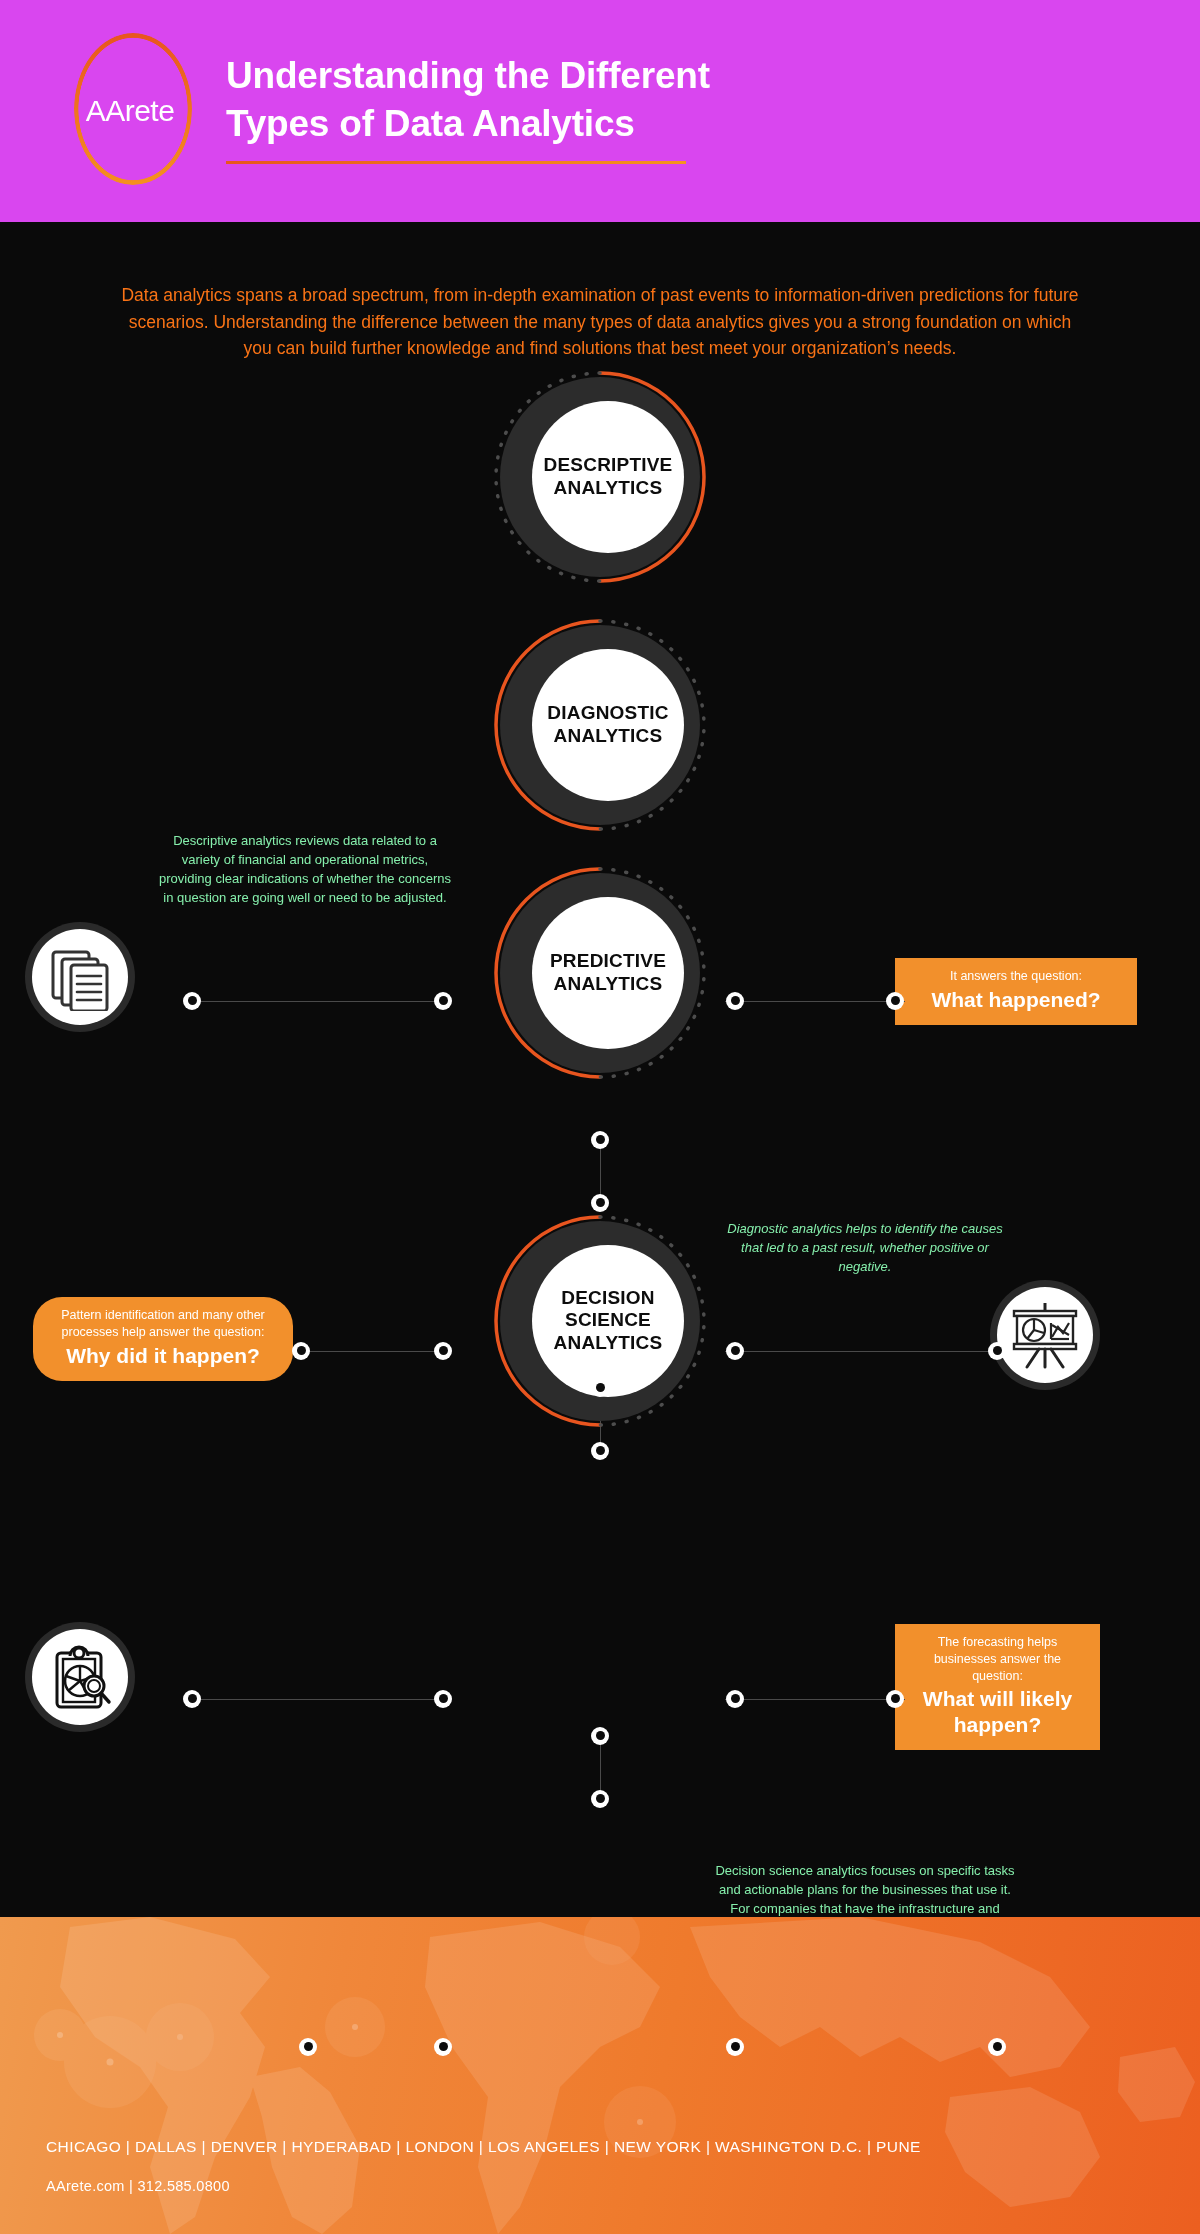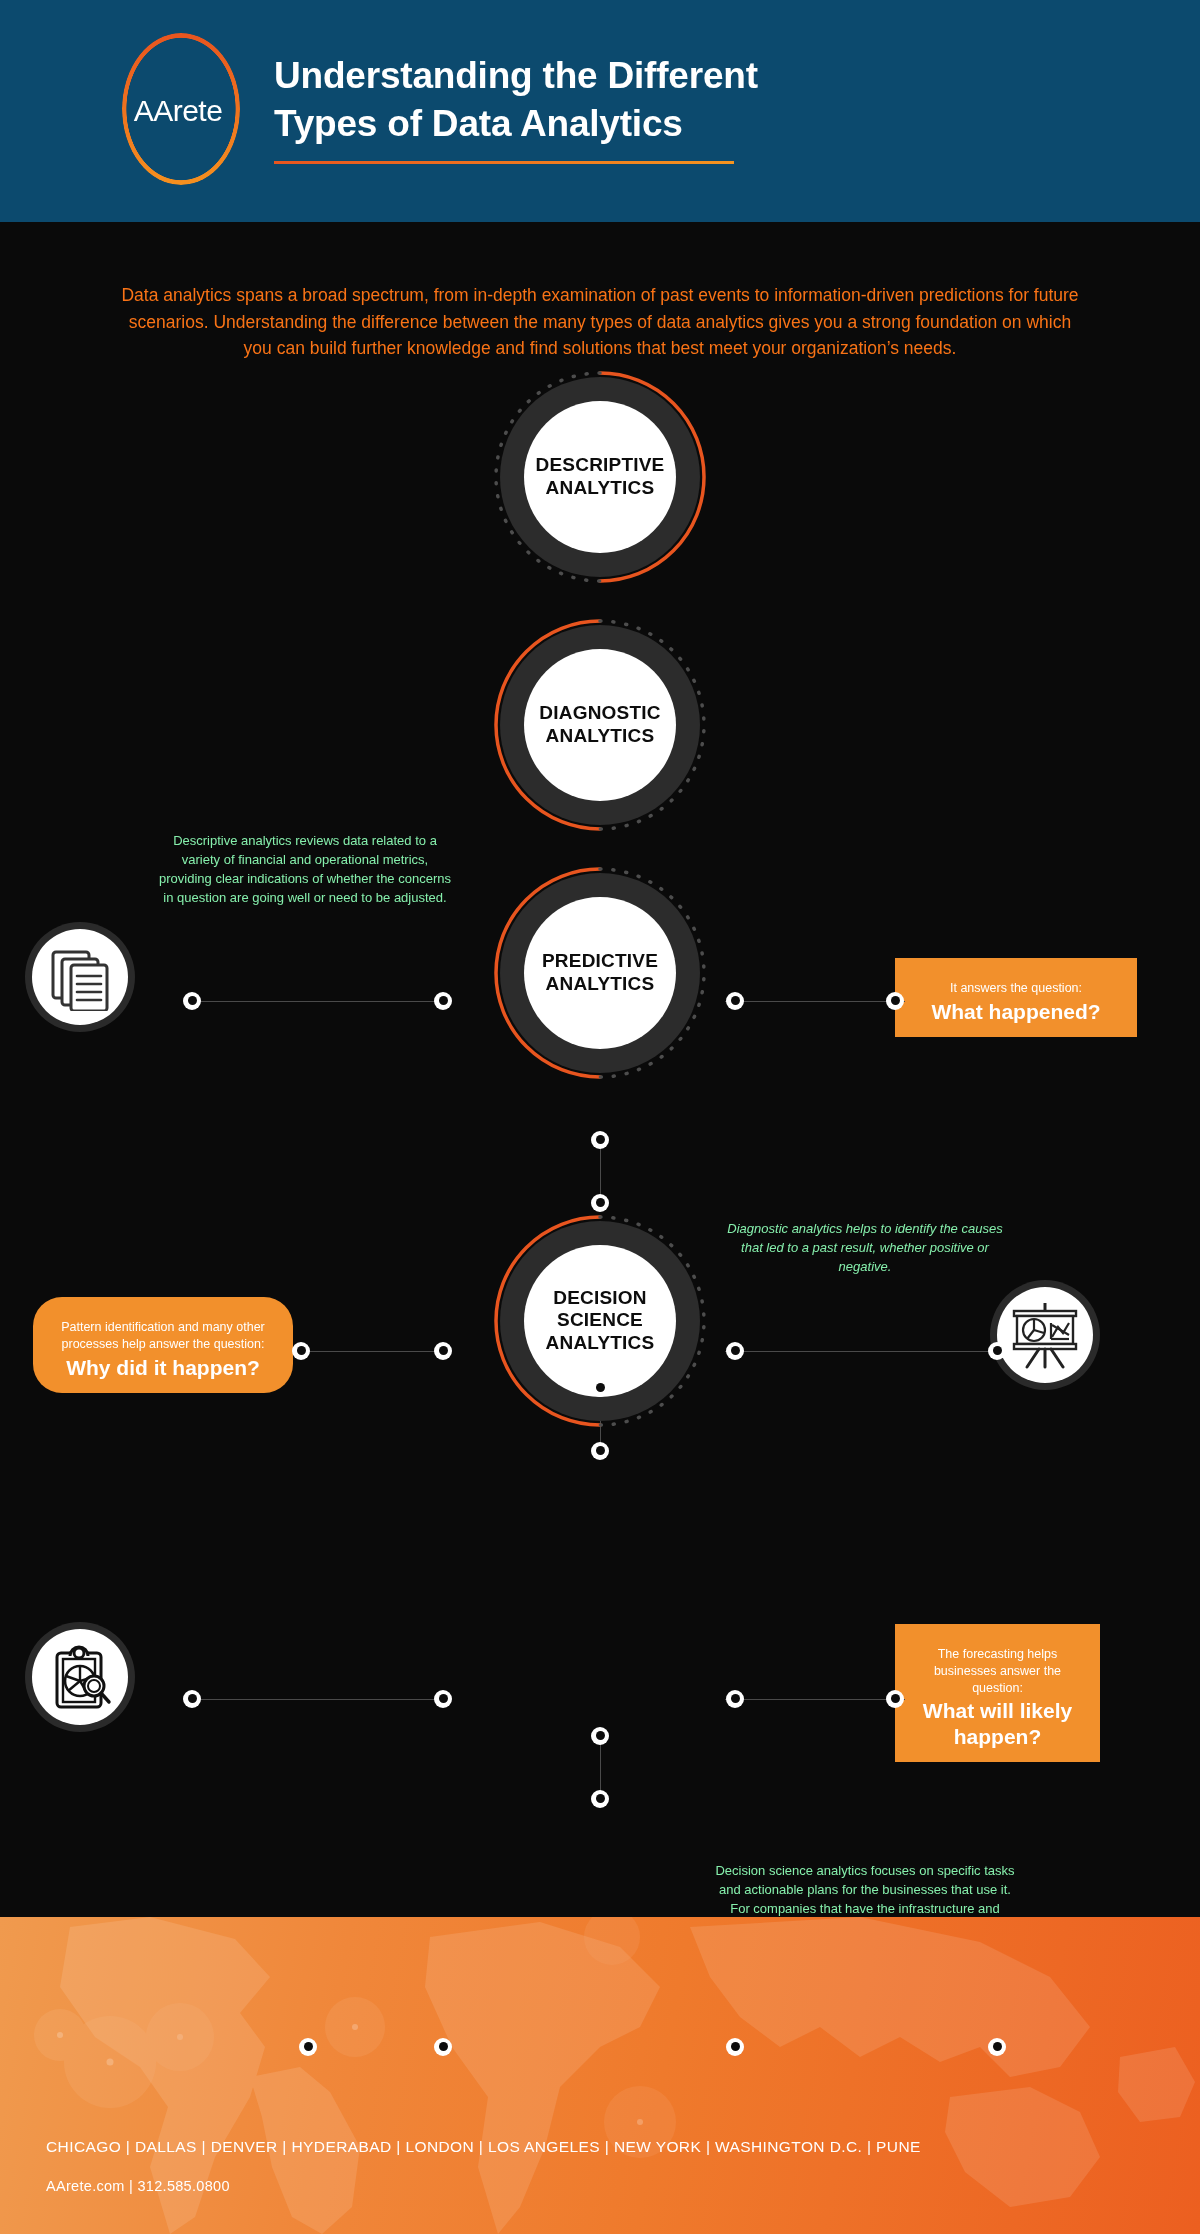--- a/index.html
+++ b/index.html
@@ -9,24 +9,24 @@
     height: 2234px;
     background: #0a0a0a;
     font-family: "Liberation Sans", sans-serif;
     overflow: hidden;
     position: relative;
   }
 
   
   .header {
     height: 222px;
-    background: #0c4a6e;
+    background: #d946ef;
     display: flex;
     align-items: center;
-    padding-left: 108px;
+    padding-left: 60px;
     position: relative;
   }
   .logo-wrap {
     width: 140px;
     height: 160px;
     position: relative;
     flex: 0 0 auto;
     display: flex;
     align-items: center;
     justify-content: center;
@@ -87,21 +87,21 @@
     width: 200px; height: 200px;
     border-radius: 50%;
     background: #2c2c2c;
     left: 0; top: 0;
   }
   .ring-inner {
     position: absolute;
     width: 152px; height: 152px;
     border-radius: 50%;
     background: #ffffff;
-    left: 24px; top: 24px;
+    left: 32px; top: 24px;
     display: flex;
     align-items: center;
     justify-content: center;
     text-align: center;
   }
   .ring-label {
     color: #0d0d0d;
     font-size: 19px;
     font-weight: bold;
     line-height: 1.2;
@@ -132,21 +132,21 @@
     color: #86efac;
     font-size: 13px;
     line-height: 1.46;
     text-align: center;
   }
 
   
   .badge {
     position: absolute;
     background: #f2902c;
-    padding: 22px 14px 13px;
+    padding: 10px 14px 13px;
     text-align: center;
   }
   .badge .small {
     color: #ffffff;
     font-size: 12.5px;
     line-height: 1.35;
     display: block;
   }
   .badge .big {
     color: #ffffff;

